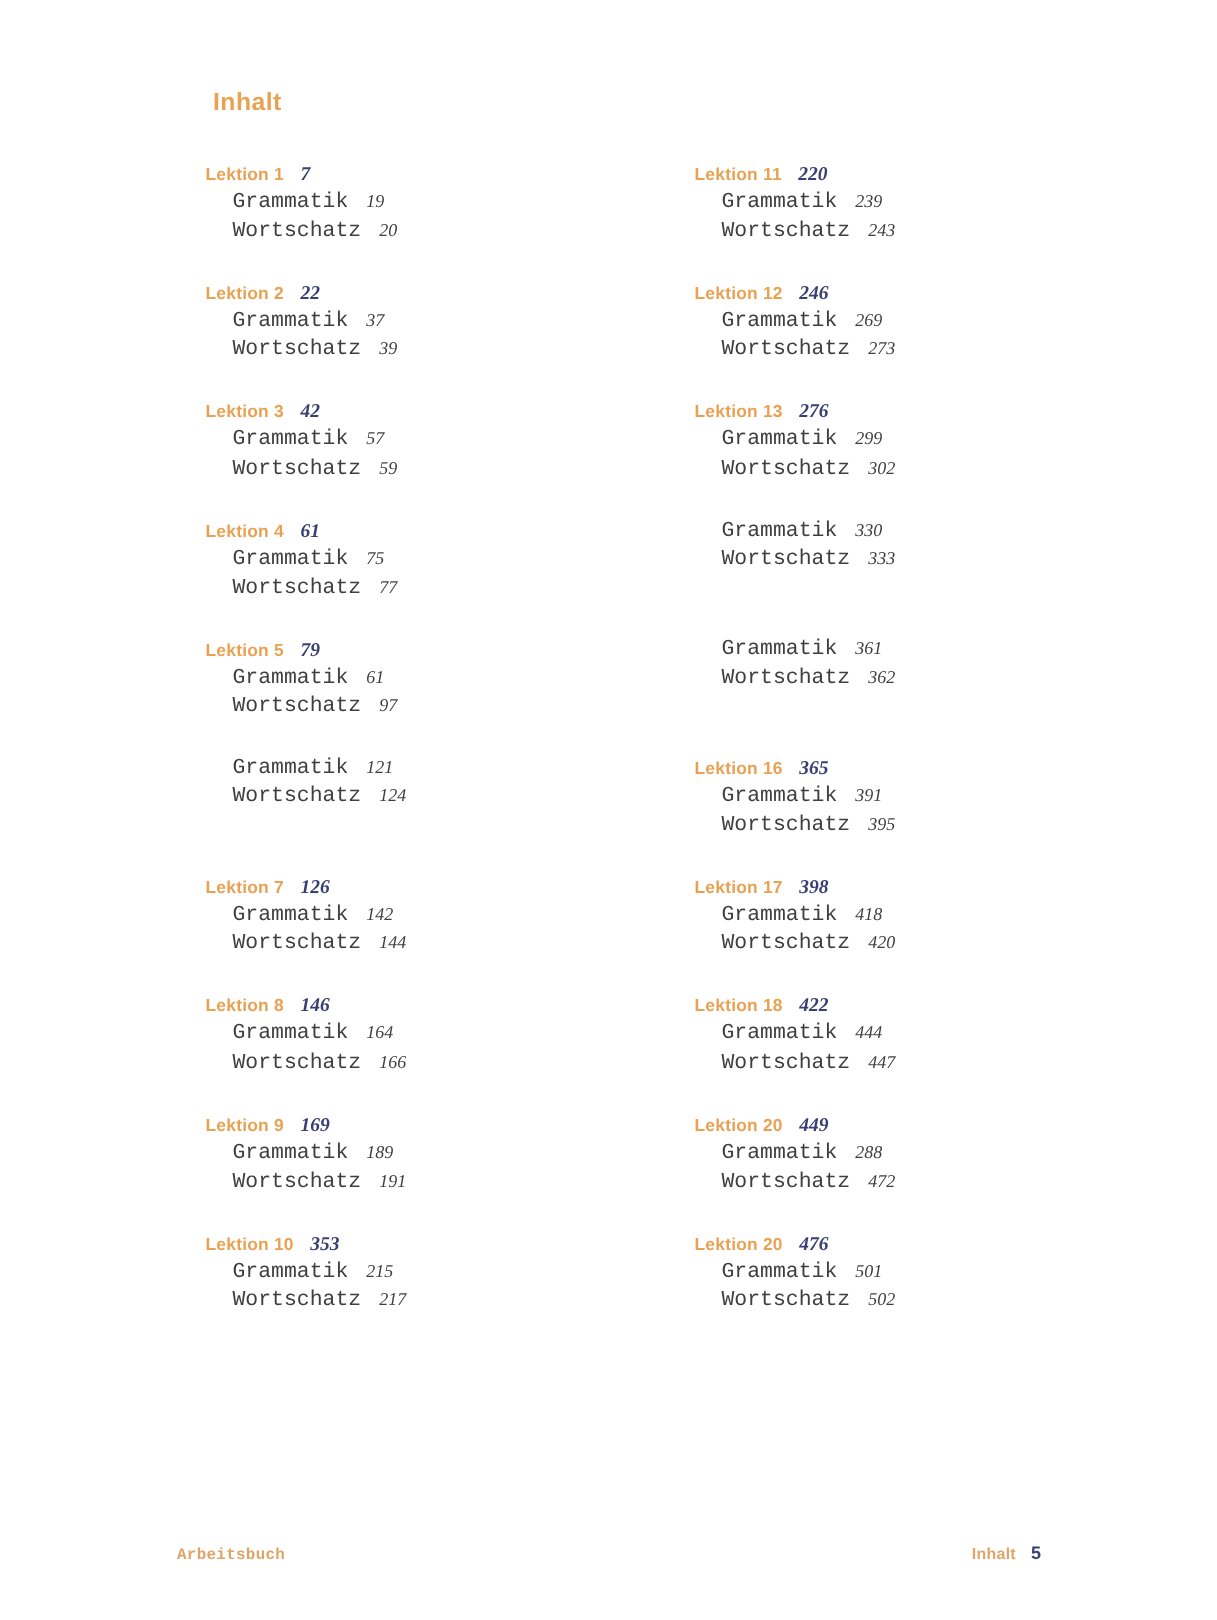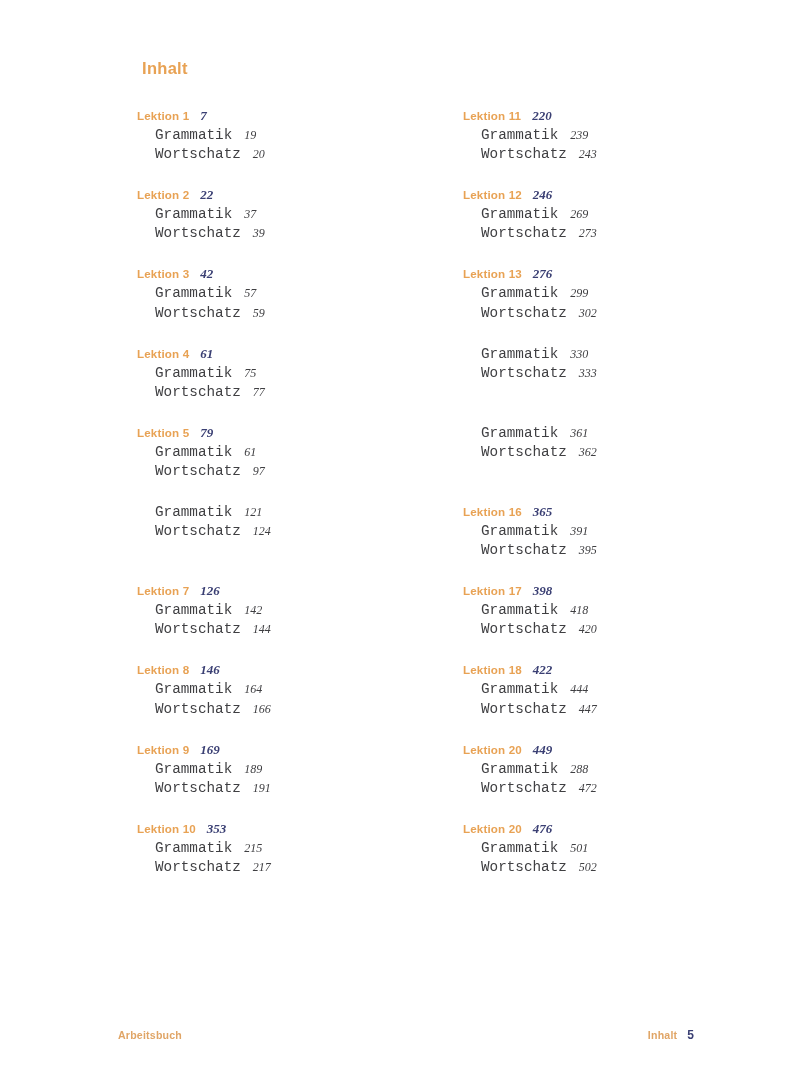--- a/index.html
+++ b/index.html
@@ -101,21 +101,21 @@
     position: absolute;
     left: 118px;
     right: 95px;
     top: 1028px;
     height: 18px;
     display: flex;
     align-items: baseline;
     justify-content: space-between;
   }
   .footer-left {
-    font-family: Liberation Sans, sans-serif;
+    font-family: Liberation Mono, monospace;
     font-weight: bold;
     font-size: 10.6px;
     letter-spacing: 0.2px;
     color: #e0a566;
   }
   .footer-right {
     display: flex;
     align-items: baseline;
   }
   .footer-section {

